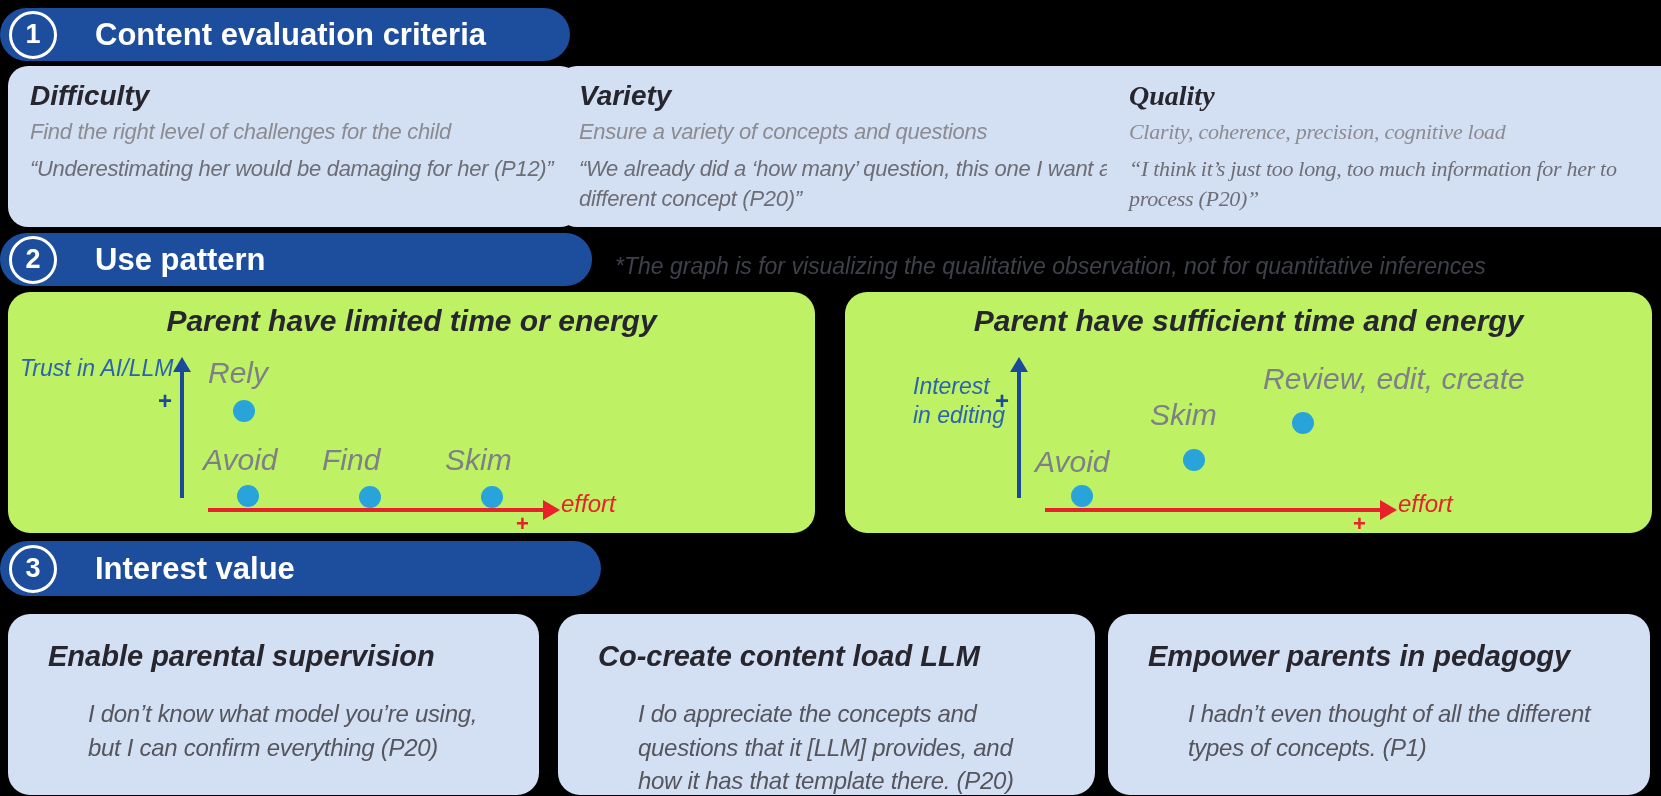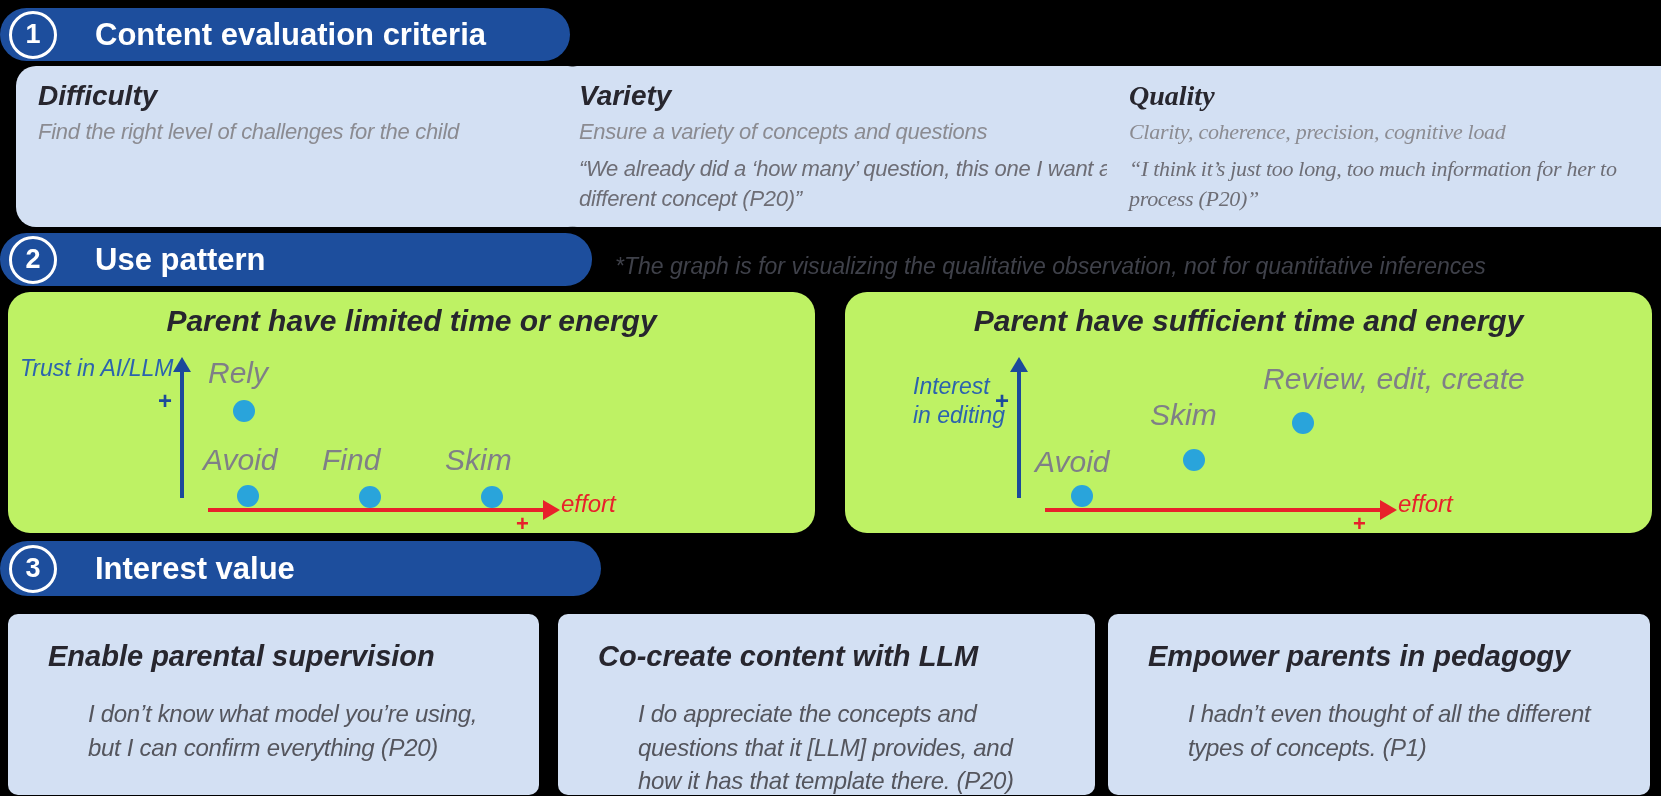--- a/index.html
+++ b/index.html
@@ -18,21 +18,21 @@
     color:#fff;font-weight:bold;font-size:27px;
     display:flex;align-items:center;justify-content:center;
   }
   .pill-title{
     position:absolute;left:95px;top:50%;transform:translateY(-50%);
     color:#fff;font-weight:bold;font-size:31px;white-space:nowrap;
   }
   
   .card{position:absolute;background:#d3e0f3;border-radius:20px;box-sizing:border-box;}
   .crit{top:66px;height:161px;padding:14px 22px;}
-  .crit-1{left:16px;width:572px;}
+  .crit-1{left:8px;width:572px;}
   .crit-2{left:557px;width:616px;}
   .crit-3{left:1107px;width:591px;font-family:Liberation Serif, serif;}
   .card-h{font-size:28px;font-weight:bold;font-style:italic;color:#27262e;}
   .card-sub{font-size:22px;font-style:italic;color:#8b8b91;margin-top:7px;letter-spacing:-0.3px;}
   .card-quote{font-size:22px;font-style:italic;color:#6d6d75;margin-top:9px;line-height:1.35;letter-spacing:-0.3px;}
   
   .note{position:absolute;left:615px;top:253px;font-size:23px;font-style:italic;color:#3f414a;white-space:nowrap;}
   
   .graph-panel{position:absolute;top:292px;width:807px;height:241px;background:#bef264;border-radius:22px;}
   .panel-left{left:8px;}
@@ -47,40 +47,41 @@
     border-left:9px solid transparent;border-right:9px solid transparent;border-bottom:15px solid #1c4a9b;}
   .y-plus{position:absolute;left:150px;top:95px;font-size:24px;font-weight:bold;color:#1c4a9b;}
   .x-axis{position:absolute;left:200px;top:216px;width:336px;height:4px;background:#e8212b;}
   .x-axis::after{content:"";position:absolute;right:-16px;top:-8px;
     border-top:10px solid transparent;border-bottom:10px solid transparent;border-left:17px solid #e8212b;}
   .x-plus{position:absolute;left:508px;top:219px;font-size:22px;font-weight:bold;color:#e8212b;}
   .x-label{position:absolute;left:553px;top:198px;font-size:24px;font-style:italic;color:#e8212b;}
   .pt-label{position:absolute;font-size:30px;font-style:italic;color:#7f7f87;white-space:nowrap;}
   .dot{position:absolute;width:22px;height:22px;border-radius:50%;background:#29a4db;}
   
-  .val{top:614px;height:181px;padding:26px 40px;border-radius:10px;}
+  .val{top:614px;height:181px;padding:26px 40px;border-radius:22px;}
   .val-1{left:8px;width:531px;}
   .val-2{left:558px;width:537px;}
   .val-3{left:1108px;width:542px;}
   .val-h{font-size:29px;font-weight:bold;font-style:italic;color:#27262e;}
   .val-quote{margin-top:24px;font-size:24px;font-style:italic;color:#54555d;line-height:1.4;letter-spacing:-0.3px;margin-left:40px;}
 </style>
 </head>
 <body>
 
 <div class="canvas">
 
   <div class="pill pill-1">
     <div class="num-circle">1</div>
     <div class="pill-title">Content evaluation criteria</div>
   </div>
 
   <div class="card crit crit-1">
     <div class="card-h">Difficulty</div>
     <div class="card-sub">Find the right level of challenges for the child</div>
+    <div class="card-quote">“Underestimating her would be damaging for her (P12)”</div>
   </div>
   <div class="card crit crit-2">
     <div class="card-h">Variety</div>
     <div class="card-sub">Ensure a variety of concepts and questions</div>
     <div class="card-quote">“We already did a ‘how many’ question, this one I want a different concept (P20)”</div>
   </div>
   <div class="card crit crit-3">
     <div class="card-h">Quality</div>
     <div class="card-sub">Clarity, coherence, precision, cognitive load</div>
     <div class="card-quote">“I think it’s just too long, too much information for her to process (P20)”</div>
@@ -134,21 +135,21 @@
   <div class="pill pill-3">
     <div class="num-circle">3</div>
     <div class="pill-title">Interest value</div>
   </div>
 
   <div class="card val val-1">
     <div class="val-h">Enable parental supervision</div>
     <div class="val-quote">I don’t know what model you’re using, but I can confirm everything (P20)</div>
   </div>
   <div class="card val val-2">
-    <div class="val-h">Co-create content with LLM</div>
+    <div class="val-h">Co-create content load LLM</div>
     <div class="val-quote">I do appreciate the concepts and questions that it [LLM] provides,  and how it has that template there. (P20)</div>
   </div>
   <div class="card val val-3">
     <div class="val-h">Empower parents in pedagogy</div>
     <div class="val-quote">I hadn’t even thought of all the different types of concepts. (P1)</div>
   </div>
 
 </div>
 
 </body></html>

